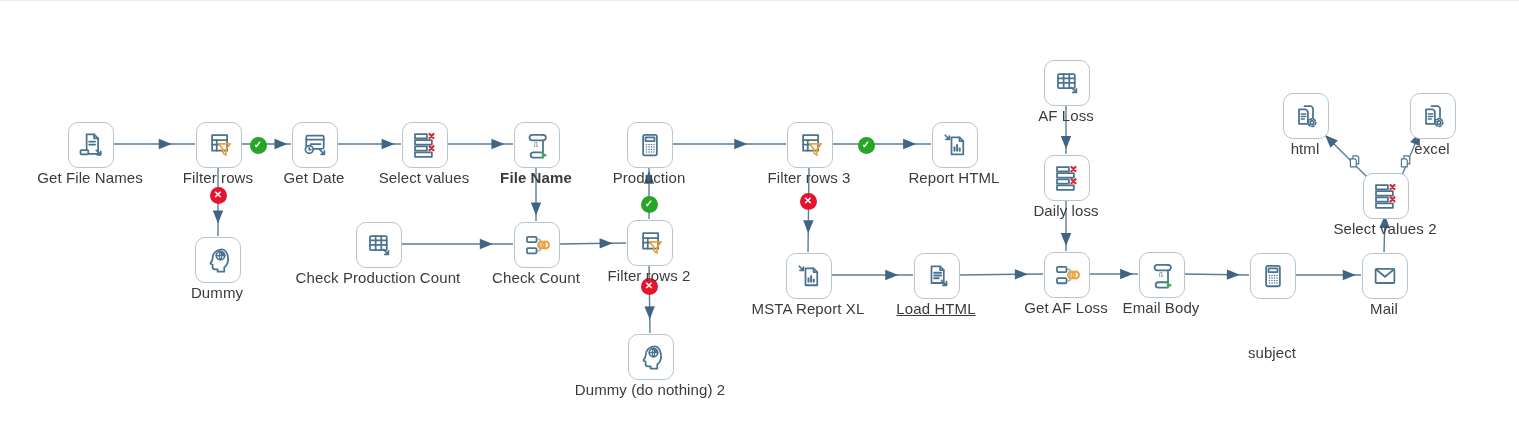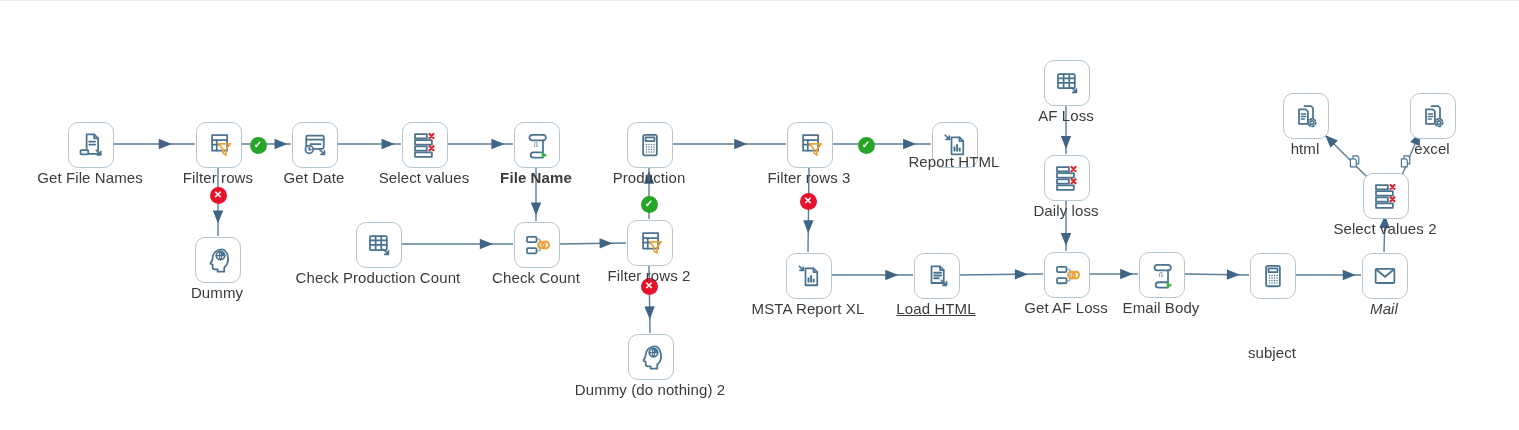--- a/index.html
+++ b/index.html
@@ -231,21 +231,21 @@
       <div class="node" style="left: 954px; top: 143px;">
         <span>
           <svg viewBox="0 0 24 24" width="30" height="30" fill="none" stroke="currentColor" stroke-width="1.4" stroke-linecap="round" stroke-linejoin="round">
     <path d="M9.2 5.8 h6.4 l3 3 V19.4 H9.2 z" fill="#fff"></path>
     <path d="M15.6 5.8 v3 h3" fill="none"></path>
     <path d="M11.6 16.6 v-2.8 M13.7 16.6 v-4.6 M15.8 16.6 v-1.9" stroke-width="1.6"></path>
     <path d="M4.2 4.2 l3 3 M7.5 4.8 v2.7 H4.8" fill="none"></path>
           </svg>
         </span>
       </div>
-      <div class="node-label" style="left: 954px; top: 152px;">Report HTML</div>
+      <div class="node-label" style="left: 954px; top: 168px;">Report HTML</div>
       <div class="node" style="left: 1066px; top: 81px;">
         <span>
           <svg viewBox="0 0 24 24" width="30" height="30" fill="none" stroke="currentColor" stroke-width="1.4" stroke-linecap="round" stroke-linejoin="round">
     <rect x="4.8" y="4.8" width="13.4" height="11.2" rx="0.8" fill="#fff"></rect>
     <line x1="4.8" y1="8.3" x2="18.2" y2="8.3"></line>
             <line x1="4.8" y1="11.9" x2="18.2" y2="11.9"></line>
     <line x1="9.3" y1="4.8" x2="9.3" y2="16"></line>
             <line x1="13.8" y1="4.8" x2="13.8" y2="16"></line>
     <path d="M15.6 15.6 l3.6 3.6 M19.5 16.6 v2.9 h-2.9" fill="none"></path>
           </svg>
@@ -395,21 +395,21 @@
       </div>
       <div class="node-label" style="left: 1272px; top: 299px; margin-top: 44px;">subject</div>
       <div class="node" style="left: 1384px; top: 274px;">
         <span>
           <svg viewBox="0 0 24 24" width="30" height="30" fill="none" stroke="currentColor" stroke-width="1.4" stroke-linecap="round" stroke-linejoin="round">
     <rect x="4.5" y="6.2" width="15" height="11.4" rx="0.8" fill="#fff"></rect>
     <path d="M5.2 7 L12 12.6 L18.8 7" fill="none"></path>
           </svg>
         </span>
       </div>
-      <div class="node-label" style="left: 1384px; top: 299px; font-style: italic;">Mail</div>
+      <div class="node-label" style="left: 1384px; top: 299px;">Mail</div>
       <div class="node" style="left: 1385px; top: 194px;">
         <span>
           <svg viewBox="0 0 24 24" width="30" height="30" fill="none" stroke="currentColor" stroke-width="1.4" stroke-linecap="round" stroke-linejoin="round">
     <rect x="4" y="3.2" width="9.5" height="3.5" fill="#fff"></rect>
     <rect x="4" y="8.1" width="13.5" height="3.5" fill="#fff"></rect>
     <rect x="4" y="13" width="9.5" height="3.5" fill="#fff"></rect>
     <rect x="4" y="17.9" width="13.5" height="3.5" fill="#fff"></rect>
     <path d="M15.6 3.2 l3.2 3.2 M18.8 3.2 l-3.2 3.2" stroke="#d9232b" stroke-width="1.7"></path>
     <path d="M15.6 13 l3.2 3.2 M18.8 13 l-3.2 3.2" stroke="#d9232b" stroke-width="1.7"></path>
           </svg>

